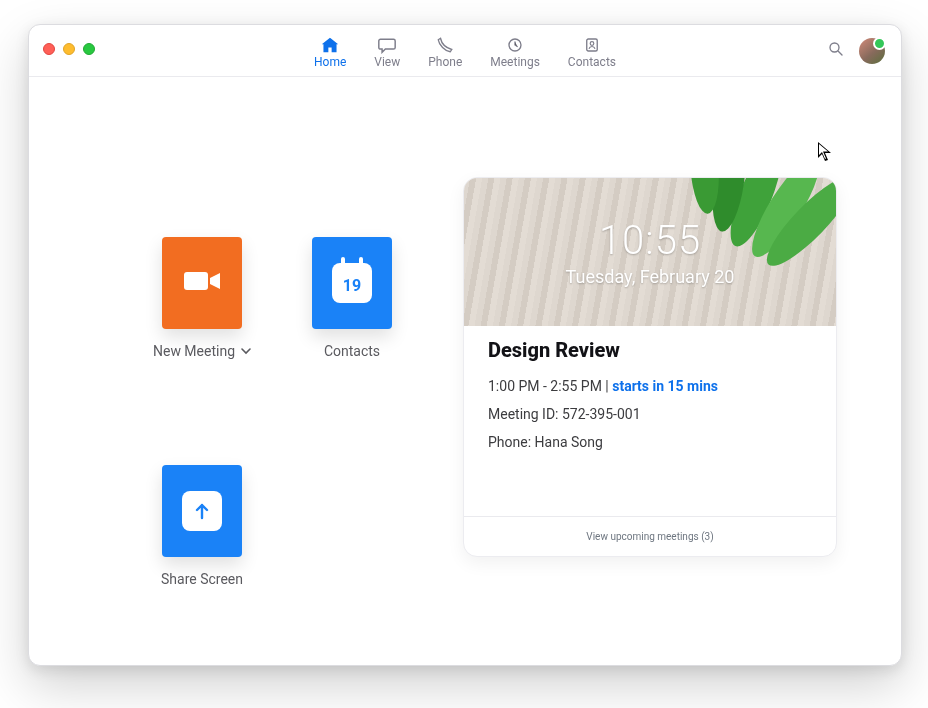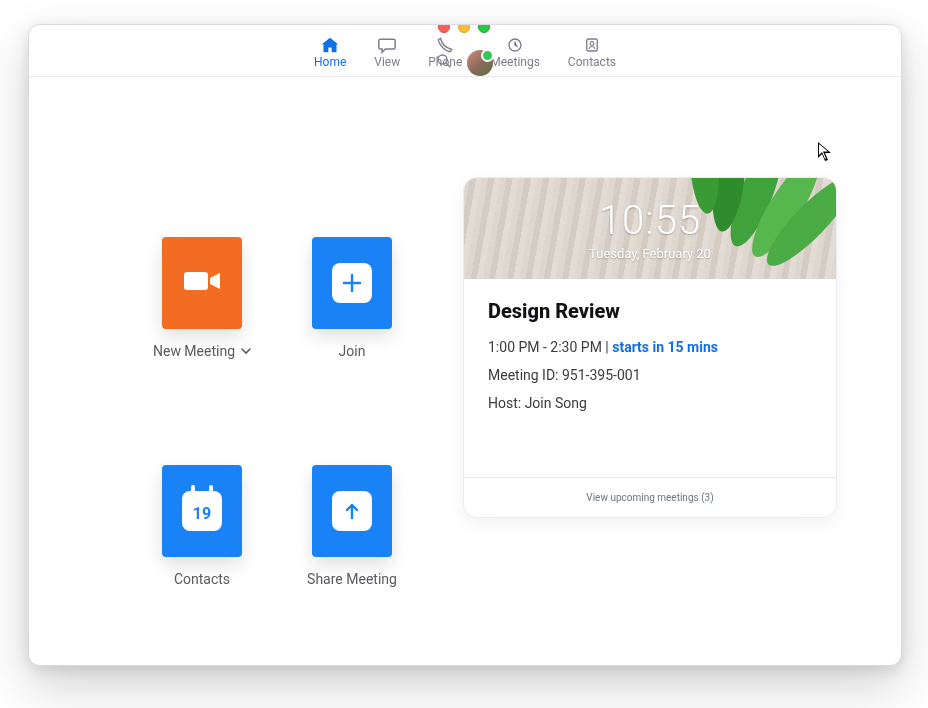--- a/index.html
+++ b/index.html
@@ -20,21 +20,21 @@
   .window{
     position:absolute;left:28px;top:24px;width:872px;height:640px;
     background:var(--bg);border:1px solid #dcdce0;border-radius:12px;
     box-shadow:0 20px 50px rgba(0,0,0,.18),0 4px 14px rgba(0,0,0,.10);
     overflow:hidden;
   }
   
   .titlebar{
     height:52px;border-bottom:1px solid var(--divider);
     display:flex;align-items:center;justify-content:space-between;
-    padding:0 16px 0 14px;box-sizing:border-box;position:relative;flex-direction:column;
+    padding:0 16px 0 14px;box-sizing:border-box;position:relative;
   }
   .traffic{display:flex;gap:8px;align-items:center;margin-top:-4px}
   .traffic .dot{width:12px;height:12px;border-radius:50%;}
   .dot.red{background:#ff5f57;border:1px solid #e24640;box-sizing:border-box}
   .dot.yellow{background:#febc2e;border:1px solid #e0a528;box-sizing:border-box}
   .dot.green{background:#28c840;border:1px solid #22a934;box-sizing:border-box}
 
   .nav{display:flex;gap:28px;position:absolute;left:50%;transform:translateX(-50%);top:10px}
   .nav-item{display:flex;flex-direction:column;align-items:center;color:var(--nav-muted);font-size:12px;cursor:pointer;user-select:none}
   .nav-item .icon{height:20px;display:flex;align-items:center;justify-content:center}
@@ -56,27 +56,27 @@
   .tile-label{font-size:14px;color:#5a5a5f;display:flex;align-items:center;gap:6px}
   .chev{display:inline-flex}
 
   
   .right{flex:1;position:relative}
   .card{
     position:absolute;left:14px;top:100px;width:372px;
     border:1px solid var(--card-border);border-radius:14px;overflow:hidden;background:#fff;
     box-shadow:0 6px 18px rgba(10,10,20,.06);
   }
-  .hero{height:101px;position:relative;background:repeating-linear-gradient(100deg,#ded7cf 0 6px,#d4ccc3 6px 12px,#e3dcd4 12px 18px);}
+  .hero{height:148px;position:relative;background:repeating-linear-gradient(100deg,#ded7cf 0 6px,#d4ccc3 6px 12px,#e3dcd4 12px 18px);}
   .leaves{position:absolute;right:-30px;top:-30px}
   .hero-time{position:absolute;inset:0;display:flex;flex-direction:column;align-items:center;justify-content:center;color:#fff;text-shadow:0 1px 2px rgba(0,0,0,.25)}
   .hero-time .clock{font-size:40px;font-weight:300;letter-spacing:1px}
-  .hero-time .date{font-size:13px;margin-top:2px}
-
-  .card-body{padding:12px 24px 26px 24px;font-size:14px;color:#3c3c3f}
+  .hero-time .date{font-size:18px;margin-top:2px}
+
+  .card-body{padding:4px 24px 26px 24px;font-size:14px;color:#3c3c3f}
   .meet-title{font-size:20px;font-weight:800;color:#121216;margin:8px 0 16px 0}
   .meet-row{margin:12px 0}
   .starts{color:var(--accent);font-weight:700}
   .divider{height:1px;background:var(--divider);}
   .upcoming{padding:14px 0;text-align:center;font-size:10px;color:#6e7680;cursor:pointer}
 
   
   .cursor{position:absolute;left:788px;top:116px;pointer-events:none}
 
 </style>
@@ -168,32 +168,20 @@
           <div class="tile-label">
             <span>New Meeting</span>
             <span class="chev">
               <svg width="10" height="8" viewBox="0 0 10 8">
                   <path d="M1 2l4 4 4-4" fill="none" stroke="#5a5a5f" stroke-width="1.6" stroke-linecap="round"></path>
                 </svg>
             </span>
           </div>
         </div>
 
-        <div class="tile">
-          <div class="tile-btn blue">
-            <div class="tile-inner">
-              <svg width="22" height="22" viewBox="0 0 22 22">
-                  <path d="M11 3v16M3 11h16" stroke="#1a82f7" stroke-width="2.4" stroke-linecap="round"></path>
-                </svg>
-            </div>
-          </div>
-          <div class="tile-label">
-              <span>Join</span>
-            </div>
-        </div>
 
         <div class="tile">
           <div class="tile-btn blue">
             <div class="tile-inner" style="position:relative">
               <span style="position:absolute;top:-6px;left:9px;width:4px;height:10px;background:#fff;border-radius:2px"></span>
               <span style="position:absolute;top:-6px;right:9px;width:4px;height:10px;background:#fff;border-radius:2px"></span>
               <span style="font-size:16px;font-weight:700;color:#1a82f7;margin-top:4px">19</span>
             </div>
           </div>
           <div class="tile-label">
@@ -203,21 +191,21 @@
 
         <div class="tile">
           <div class="tile-btn blue">
             <div class="tile-inner">
               <svg width="22" height="22" viewBox="0 0 22 22">
                   <path d="M11 18V5M6 10l5-5 5 5" fill="none" stroke="#1a82f7" stroke-width="2.4" stroke-linecap="round" stroke-linejoin="round"></path>
                 </svg>
             </div>
           </div>
           <div class="tile-label">
-              <span>Share Meeting</span>
+              <span>Share Screen</span>
             </div>
         </div>
 
       </div>
 
       <div class="right">
         <div class="card">
           <div class="hero">
             <span class="leaves">
               <svg width="190" height="160" viewBox="0 0 190 160">
@@ -232,24 +220,24 @@
             </span>
             <div class="hero-time">
               <div class="clock">10:55</div>
               <div class="date">Tuesday, February 20</div>
             </div>
           </div>
 
           <div class="card-body">
             <div class="meet-title">Design Review</div>
             <div class="meet-row">
-              <span>1:00 PM - 2:30 PM</span><span>  |  </span><span class="starts">starts in 15 mins</span>
-            </div>
-            <div class="meet-row">Meeting ID: 951-395-001</div>
-            <div class="meet-row">Host: Join Song</div>
+              <span>1:00 PM - 2:55 PM</span><span>  |  </span><span class="starts">starts in 15 mins</span>
+            </div>
+            <div class="meet-row">Meeting ID: 572-395-001</div>
+            <div class="meet-row">Phone: Hana Song</div>
           </div>
 
           <div style="height:28px"></div>
           <div class="divider"></div>
           <div class="upcoming">
             <span>View upcoming meetings (3)</span>
           </div>
         </div>
       </div>
 

